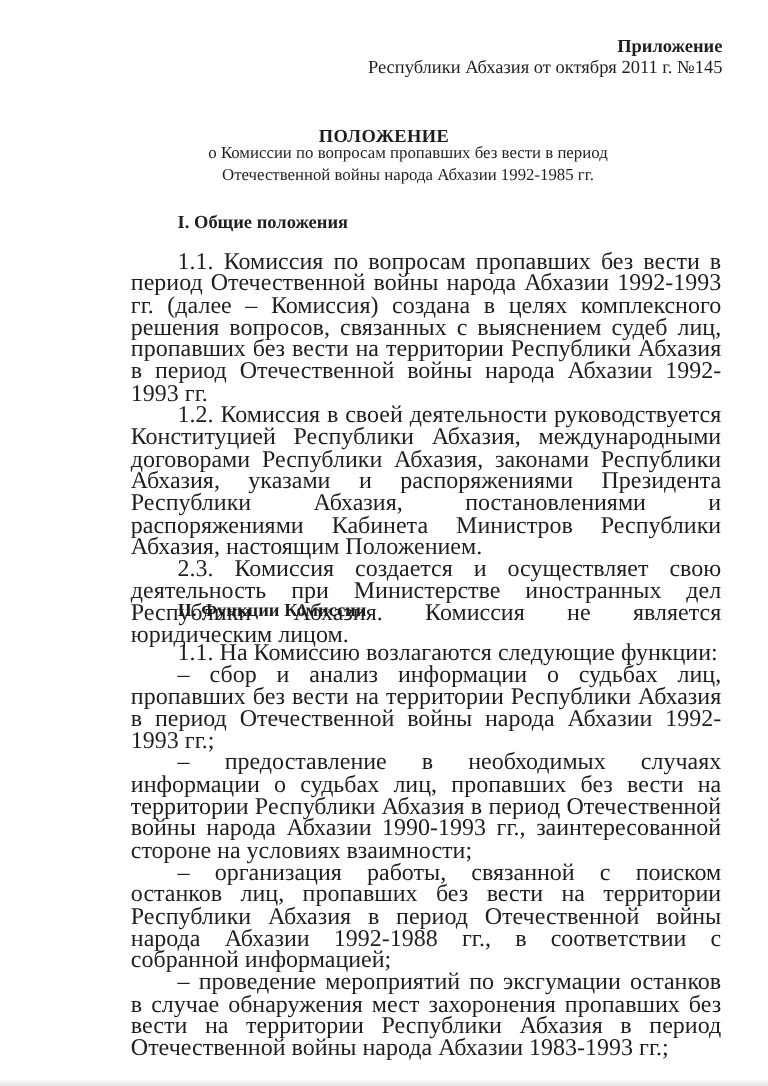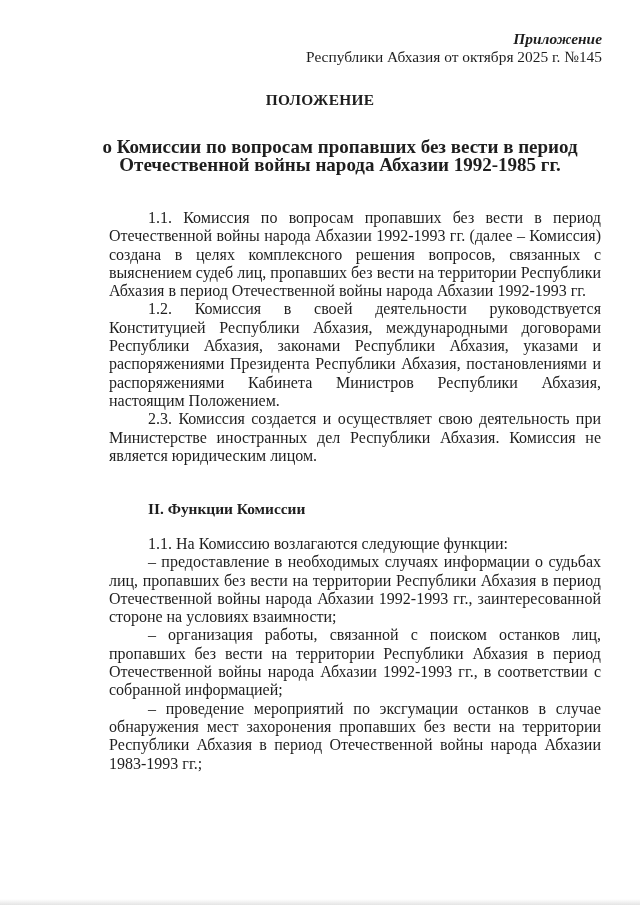--- a/index.html
+++ b/index.html
@@ -6,69 +6,71 @@
   body {
     width: 640px; height: 905px; background: #ffffff; overflow: hidden;
     font-family: "Liberation Serif", "DejaVu Serif", serif;
     color: #1e1e1e; position: relative;
   }
   .page { position: absolute; left: 0; top: 0; width: 640px; height: 905px; }
   .appendix {
     position: absolute; right: 38px; top: 30px; text-align: right;
     font-size: 15.4px; line-height: 18px;
   }
-  .appendix .title { font-weight: bold; font-style: italic; }
+  .appendix .title { font-weight: bold; }
   .doc-title {
-    position: absolute; left: 0; width: 640px; top: 91px; text-align: center;
+    position: absolute; left: 0; width: 640px; top: 105px; text-align: center;
     font-weight: bold; font-size: 15.4px; letter-spacing: 0.3px;
   }
   .doc-subtitle {
-    position: absolute; left: 100px; width: 480px; top: 138px; text-align: center;
-    font-weight: bold; font-size: 19px; line-height: 18px;
+    position: absolute; left: 100px; width: 480px; top: 120px; text-align: center;
+    font-weight: normal; font-size: 14px; line-height: 18px;
   }
   .section-head {
     position: absolute; left: 148px; font-weight: bold; font-size: 15.4px;
   }
   .body-text {
-    position: absolute; left: 109px; width: 492px; font-size: 16px;
+    position: absolute; left: 109px; width: 492px; font-size: 20px;
     line-height: 18.3px; text-align: justify;
   }
   .body-text p { margin: 0; text-indent: 39px; }
   .shadow-strip {
     position: absolute; left: 0; bottom: 0; width: 640px; height: 6px;
     background: linear-gradient(to bottom, #ffffff, #e4e4e4);
   }
 </style>
 </head>
 <body>
 
 <div class="page">
 
   <div class="appendix">
     <div class="title">Приложение</div>
-    <div>Республики Абхазия от октября 2025 г. №145</div>
+    <div>Республики Абхазия от октября 2011 г. №145</div>
   </div>
 
   <div class="doc-title">ПОЛОЖЕНИЕ</div>
 
   <div class="doc-subtitle">
     <div>о Комиссии по вопросам пропавших без вести в период</div>
     <div>Отечественной войны народа Абхазии 1992-1985 гг.</div>
   </div>
 
+  <div class="section-head" style="top:177px;">I. Общие положения</div>
 
   <div class="body-text" style="top:209px;">
     <p>1.1. Комиссия по вопросам пропавших без вести в период Отечественной войны народа Абхазии 1992-1993 гг. (далее – Комиссия) создана в целях комплексного решения вопросов, связанных с выяснением судеб лиц, пропавших без вести на территории Республики Абхазия в период Отечественной войны народа Абхазии 1992-1993 гг.</p>
     <p>1.2. Комиссия в своей деятельности руководствуется Конституцией Республики Абхазия, международными договорами Республики Абхазия, законами Республики Абхазия, указами и распоряжениями Президента Республики Абхазия, постановлениями и распоряжениями Кабинета Министров Республики Абхазия, настоящим Положением.</p>
     <p>2.3. Комиссия создается и осуществляет свою деятельность при Министерстве иностранных дел Республики Абхазия. Комиссия не является юридическим лицом.</p>
   </div>
 
   <div class="section-head" style="top:500px;">II. Функции Комиссии</div>
 
   <div class="body-text" style="top:535px;">
     <p>1.1. На Комиссию возлагаются следующие функции:</p>
-    <p>– предоставление в необходимых случаях информации о судьбах лиц, пропавших без вести на территории Республики Абхазия в период Отечественной войны народа Абхазии 1992-1993 гг., заинтересованной стороне на условиях взаимности;</p>
-    <p>– организация работы, связанной с поиском останков лиц, пропавших без вести на территории Республики Абхазия в период Отечественной войны народа Абхазии 1992-1993 гг., в соответствии с собранной информацией;</p>
+    <p>– сбор и анализ информации о судьбах лиц, пропавших без вести на территории Республики Абхазия в период Отечественной войны народа Абхазии 1992-1993 гг.;</p>
+    <p>– предоставление в необходимых случаях информации о судьбах лиц, пропавших без вести на территории Республики Абхазия в период Отечественной войны народа Абхазии 1990-1993 гг., заинтересованной стороне на условиях взаимности;</p>
+    <p>– организация работы, связанной с поиском останков лиц, пропавших без вести на территории Республики Абхазия в период Отечественной войны народа Абхазии 1992-1988 гг., в соответствии с собранной информацией;</p>
     <p>– проведение мероприятий по эксгумации останков в случае обнаружения мест захоронения пропавших без вести на территории Республики Абхазия в период Отечественной войны народа Абхазии 1983-1993 гг.;</p>
   </div>
 
   <div class="shadow-strip"></div>
 </div>
 
 </body></html>

